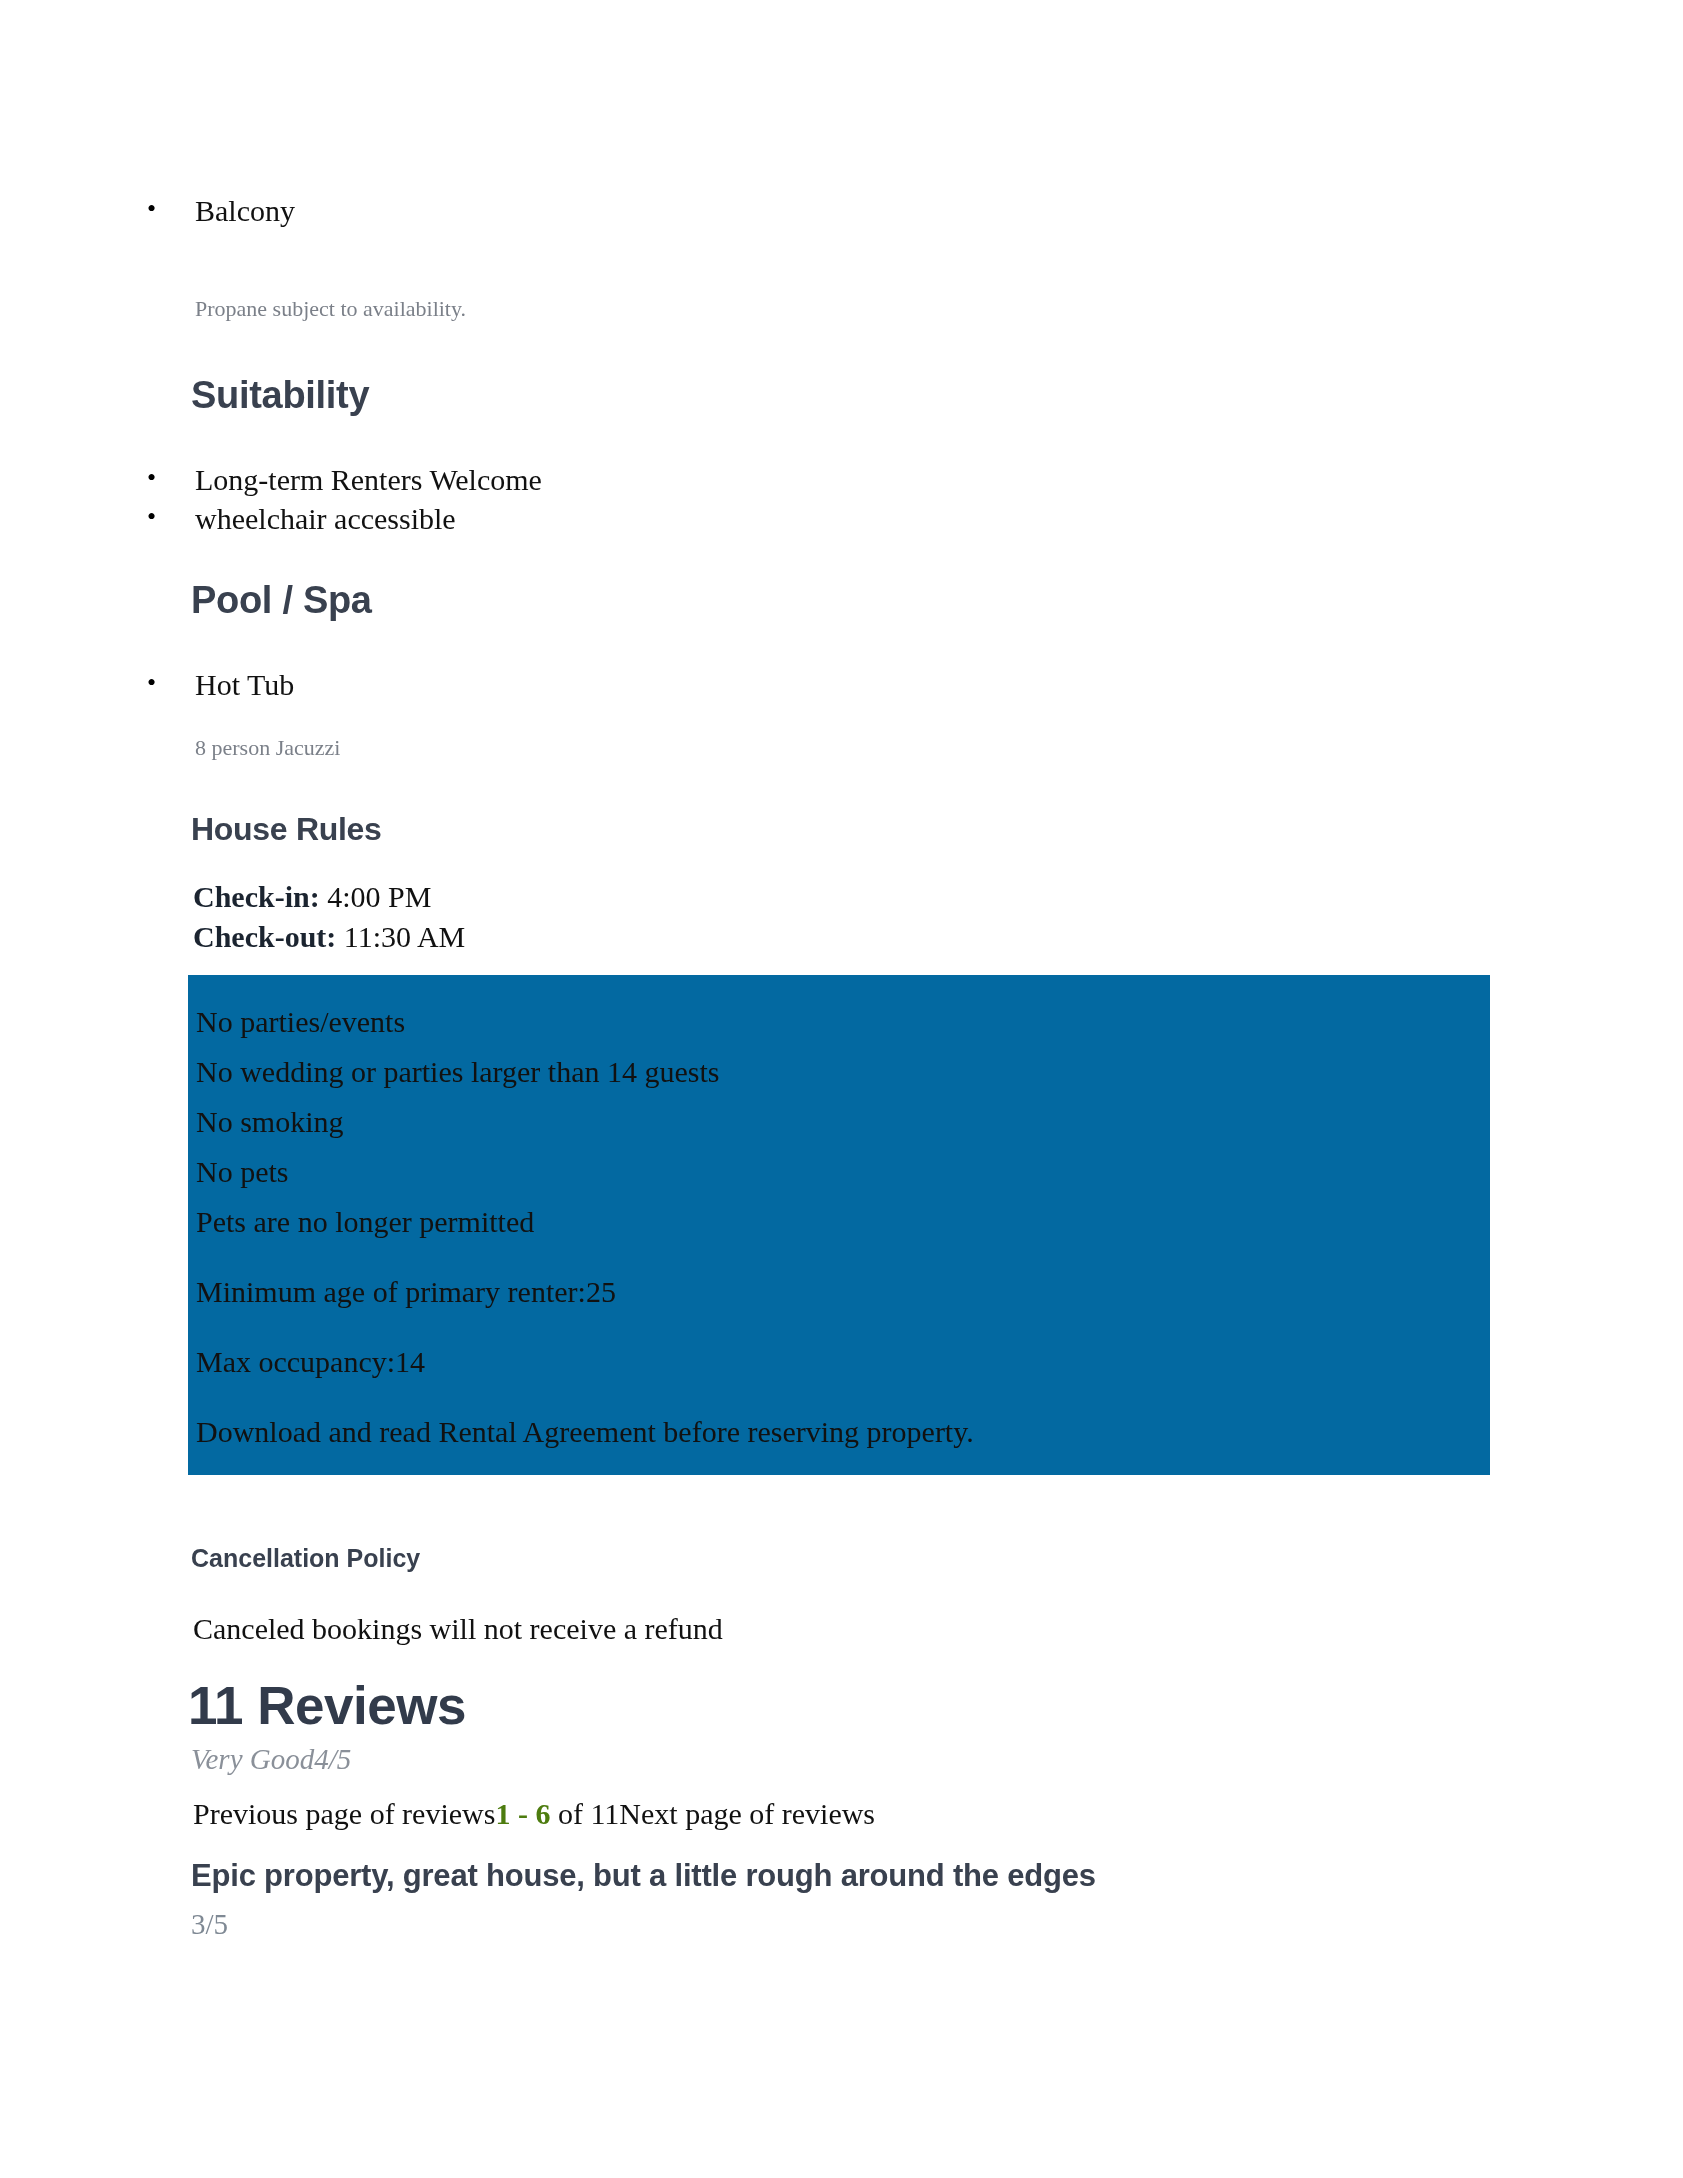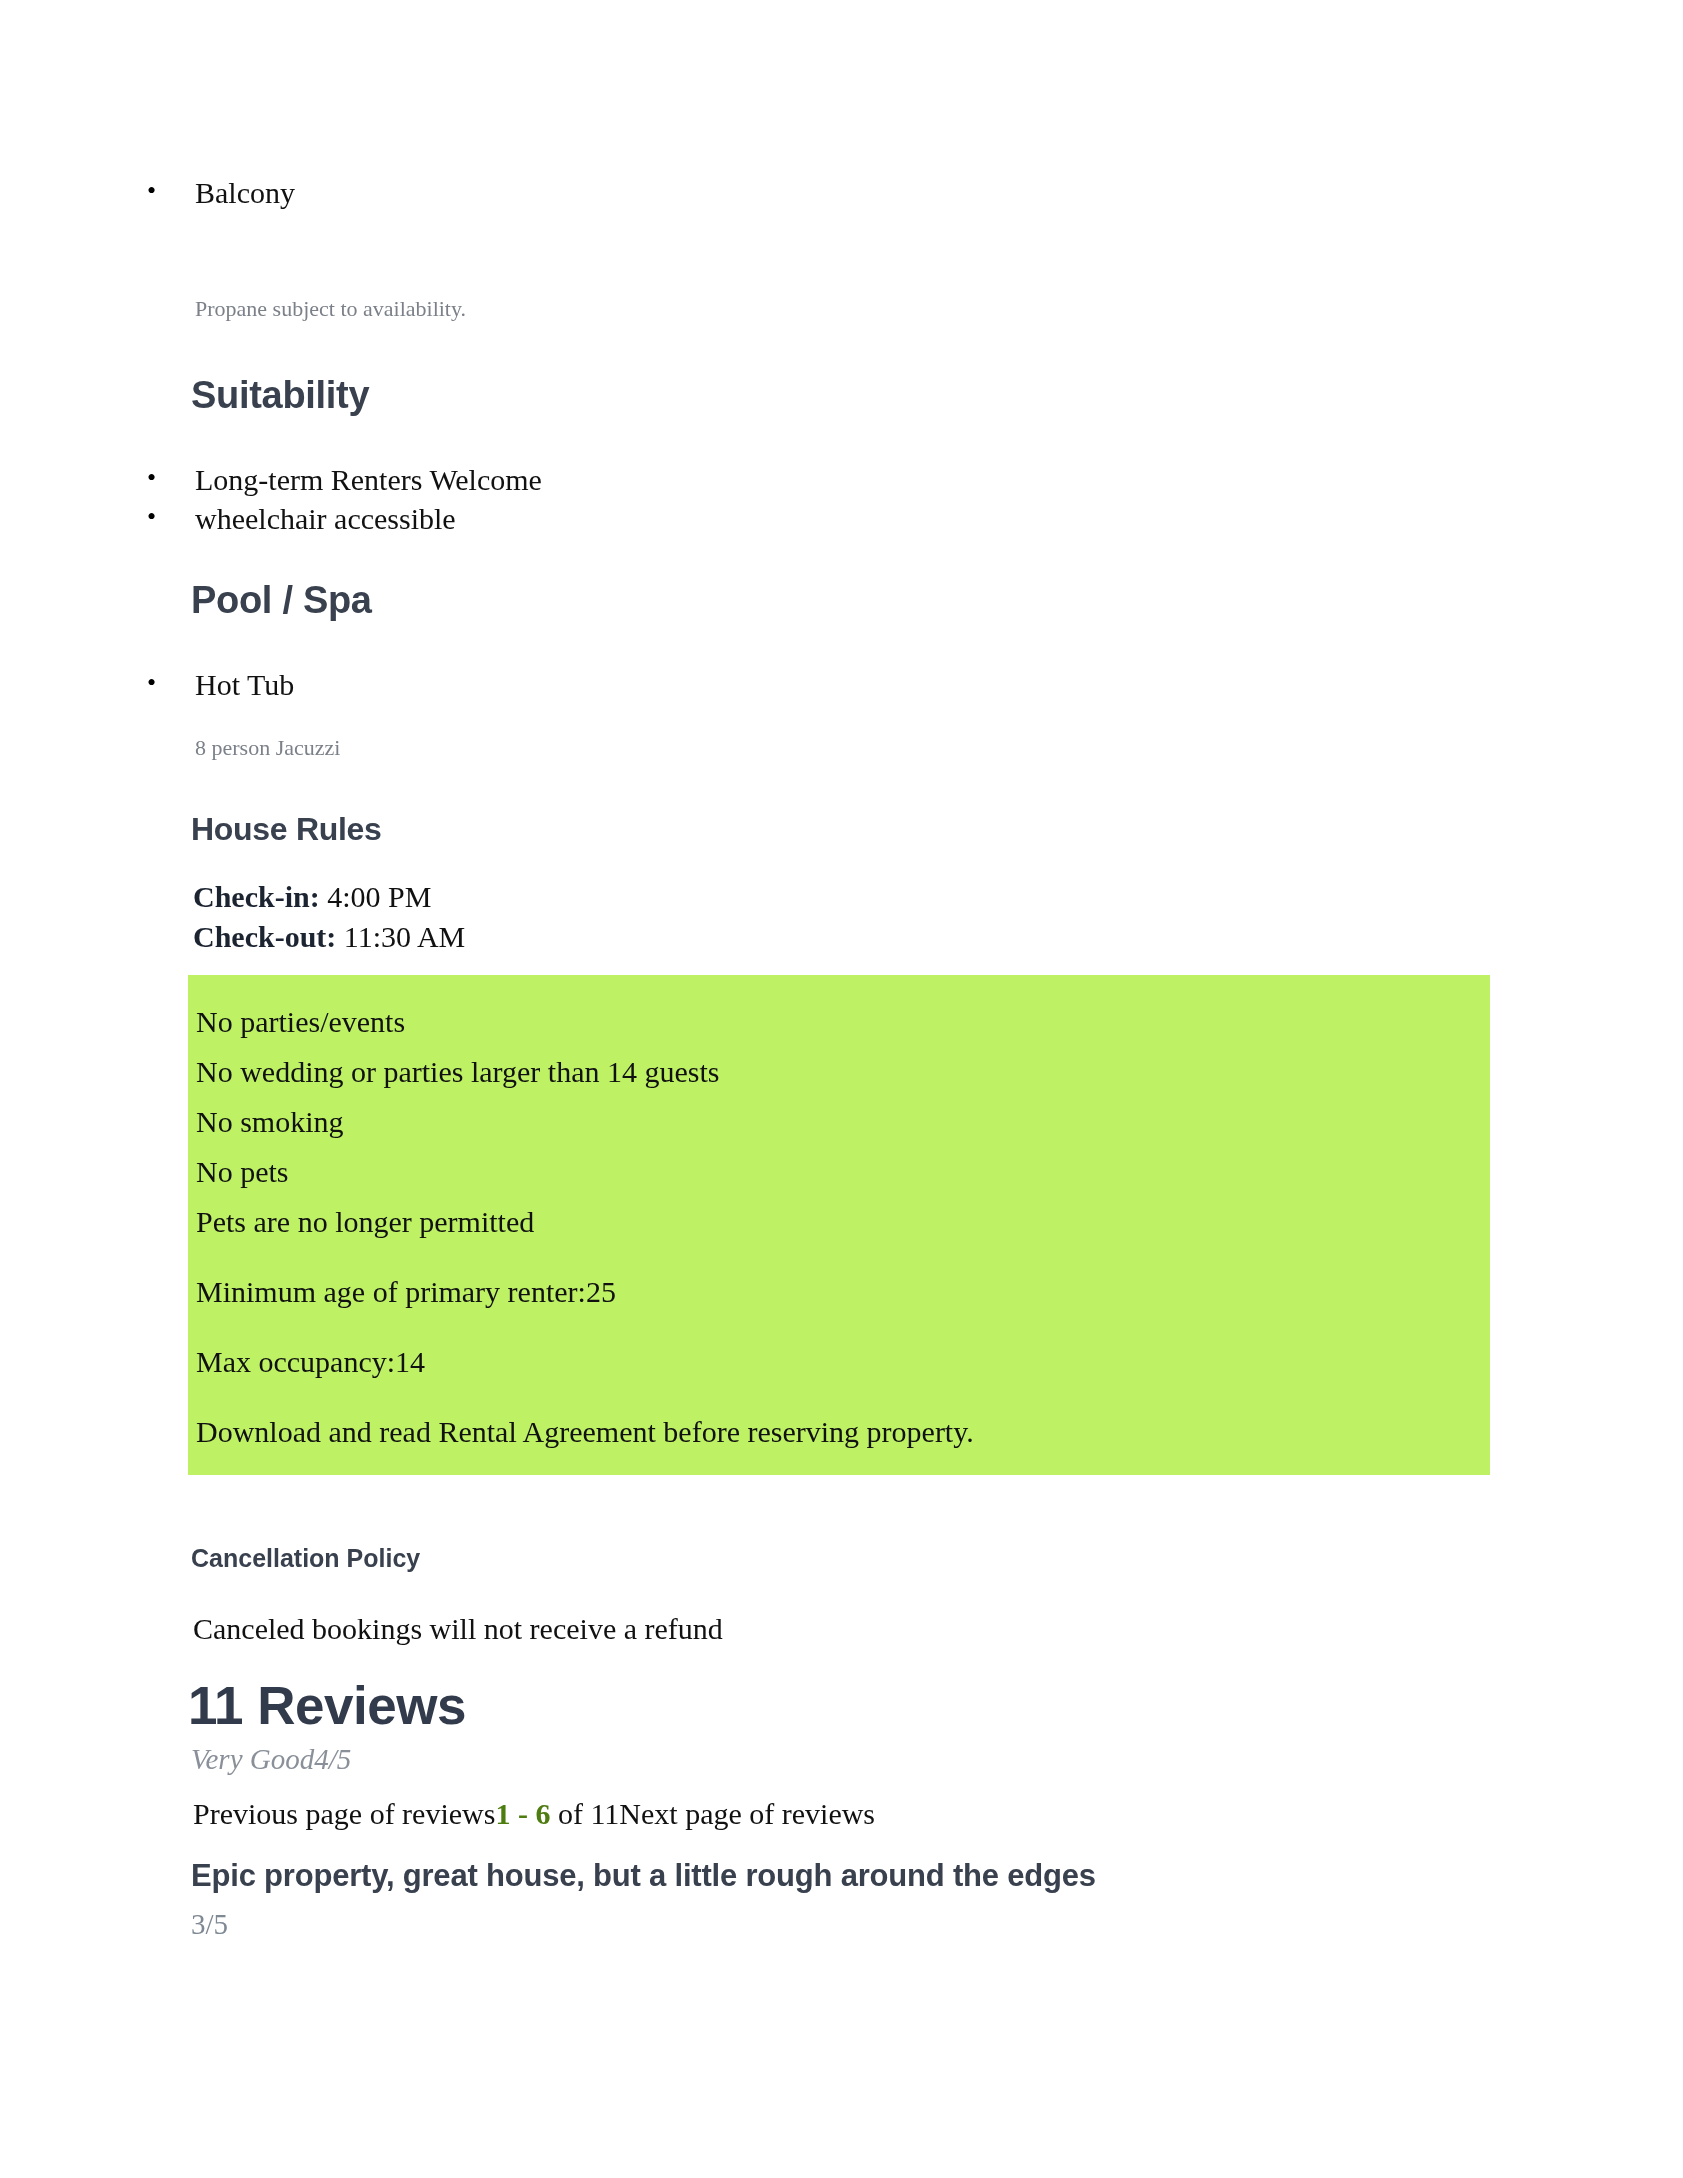--- a/index.html
+++ b/index.html
@@ -101,21 +101,21 @@
   .p-serif b {
     font-weight: bold;
     color: #1b2430;
   }
 
   
   .rules-panel {
     position: absolute;
     left: 188px;
     width: 1302px;
-    background: #bef264;
+    background: #0369a1;
     box-sizing: border-box;
     padding: 22px 0 18px 0;
   }
   .rules-panel .rule {
     font-family: "Liberation Serif", "DejaVu Serif", serif;
     font-size: 30px;
     line-height: 50px;
     color: #111111;
     padding-left: 8px;
     margin-left: 0;
@@ -161,21 +161,21 @@
     margin-left: 191px;
   }
 
   .abs { position: absolute; left: 0; width: 1683px; }
 </style>
 </head>
 <body>
 
 <div class="page">
 
-  <ul class="bullets abs" style="top:173px;">
+  <ul class="bullets abs" style="top:191px;">
     <li>Balcony</li>
   </ul>
 
   <div class="note abs" style="top:295px;">Propane subject to availability.</div>
 
   <div class="h-section abs" style="top:372px;">Suitability</div>
 
   <ul class="bullets abs" style="top:460px;">
     <li>Long-term Renters Welcome</li>
     <li>wheelchair accessible</li>

